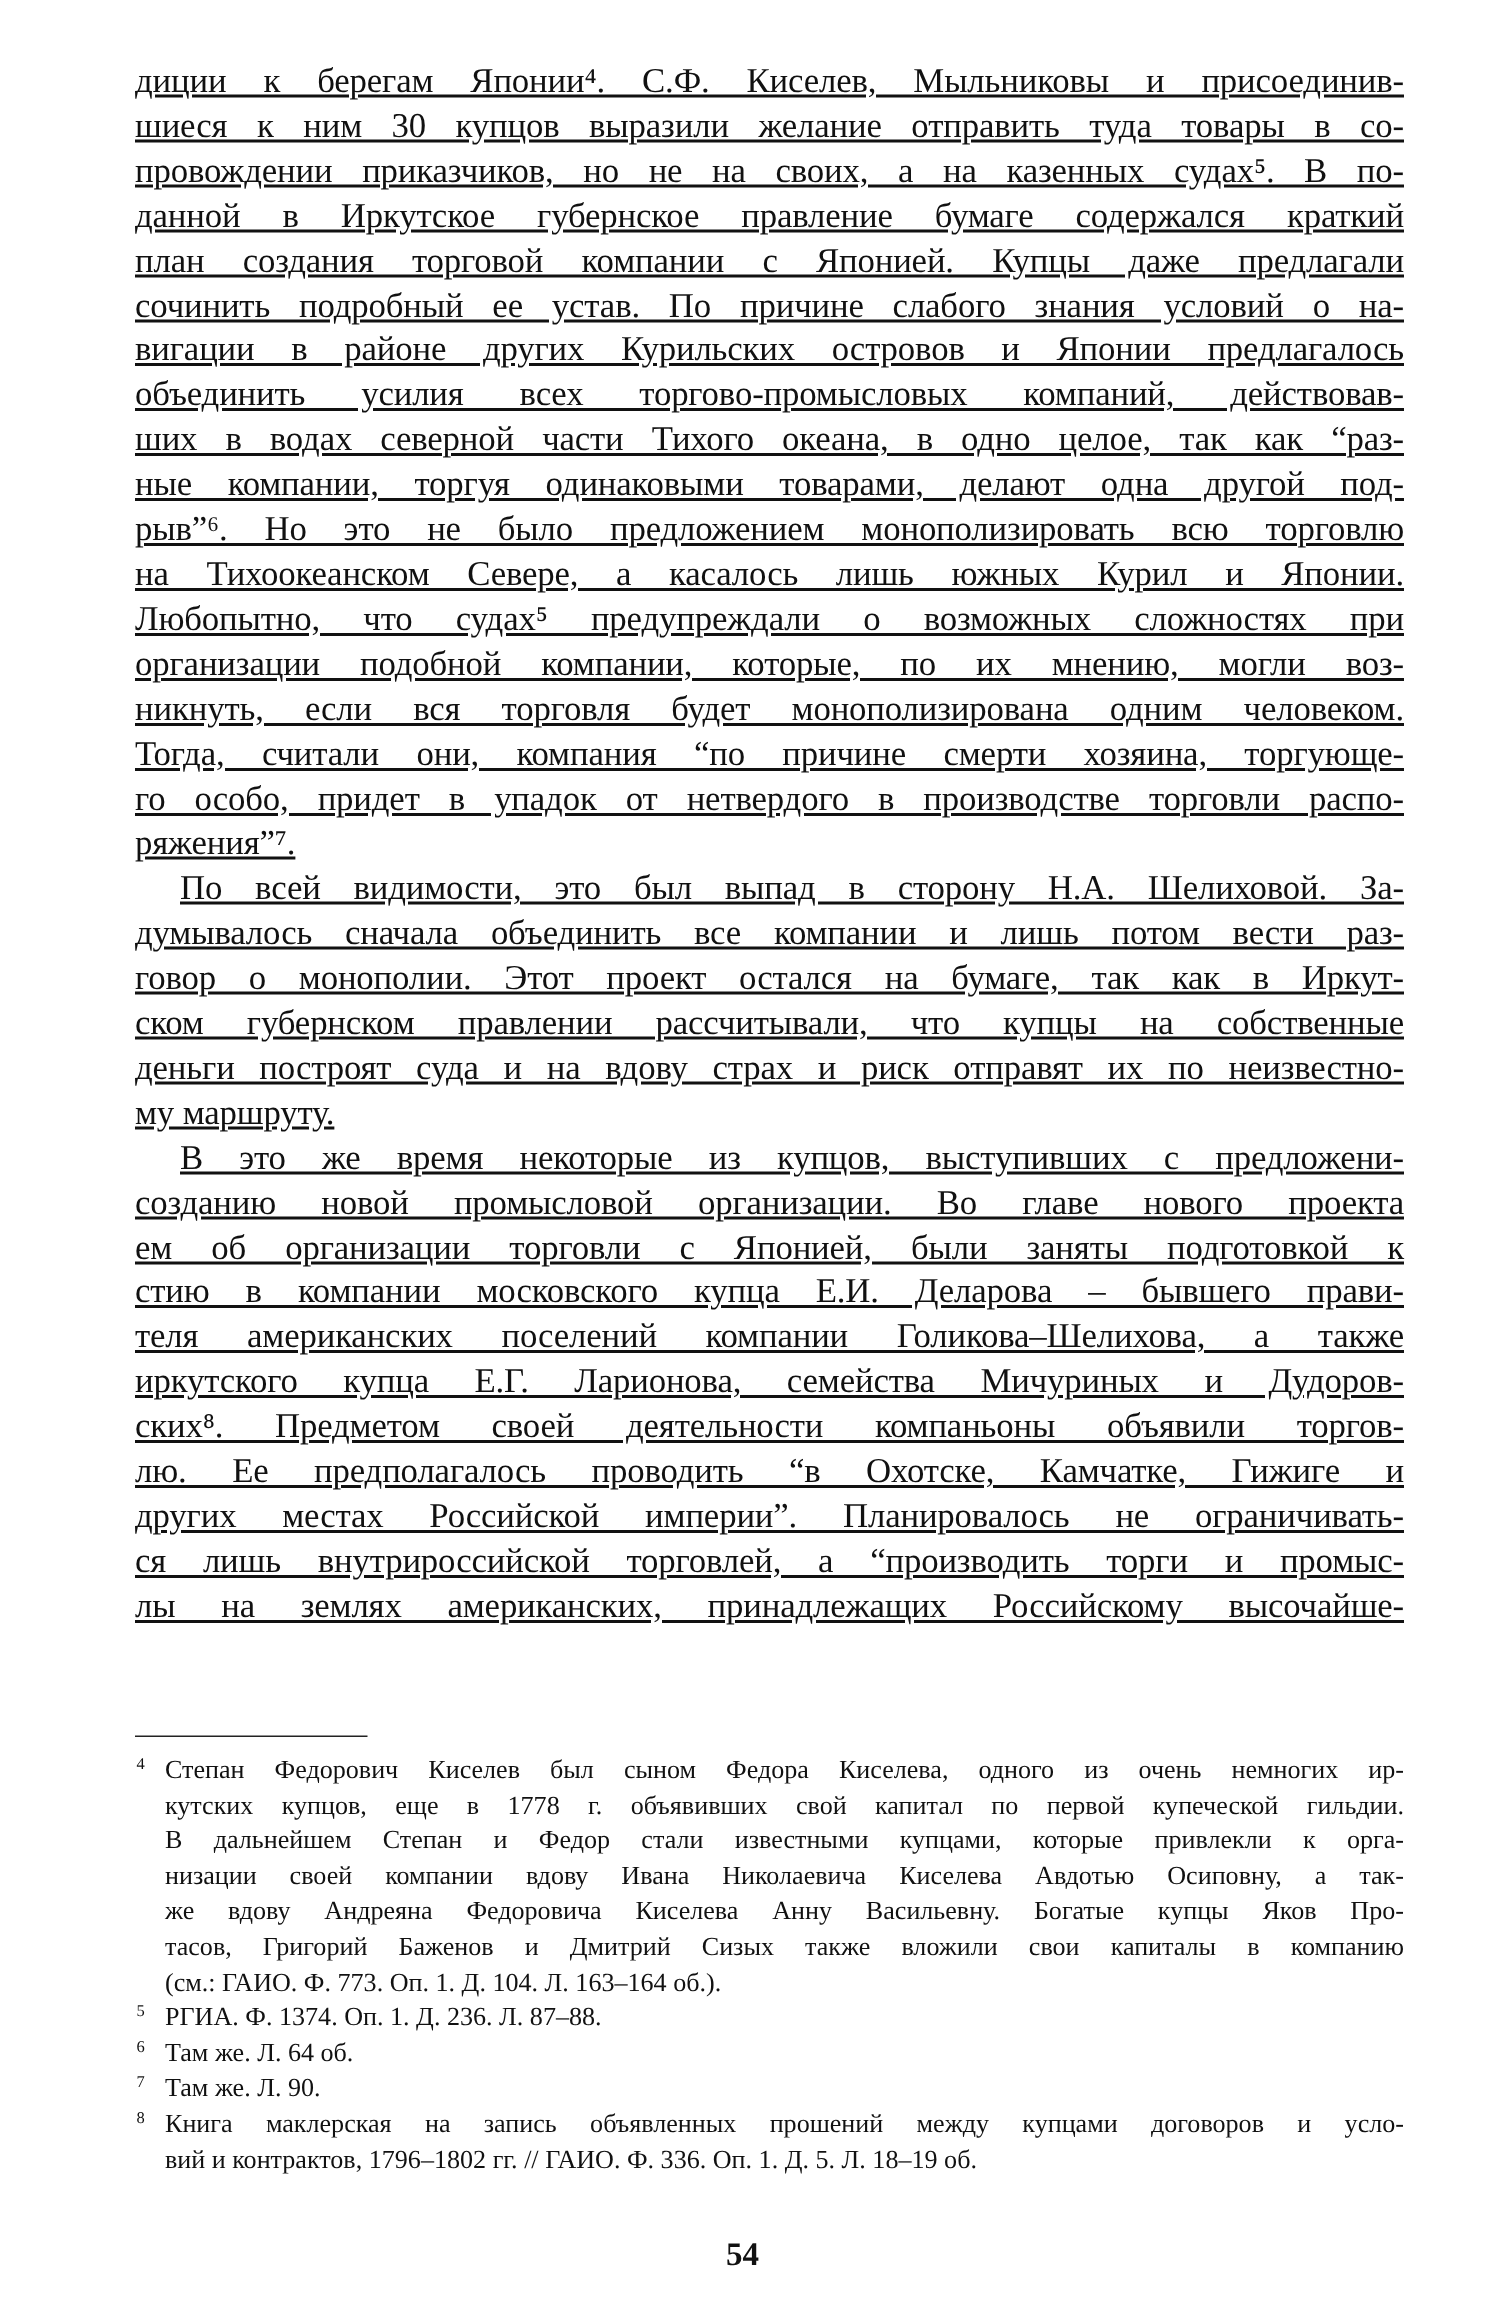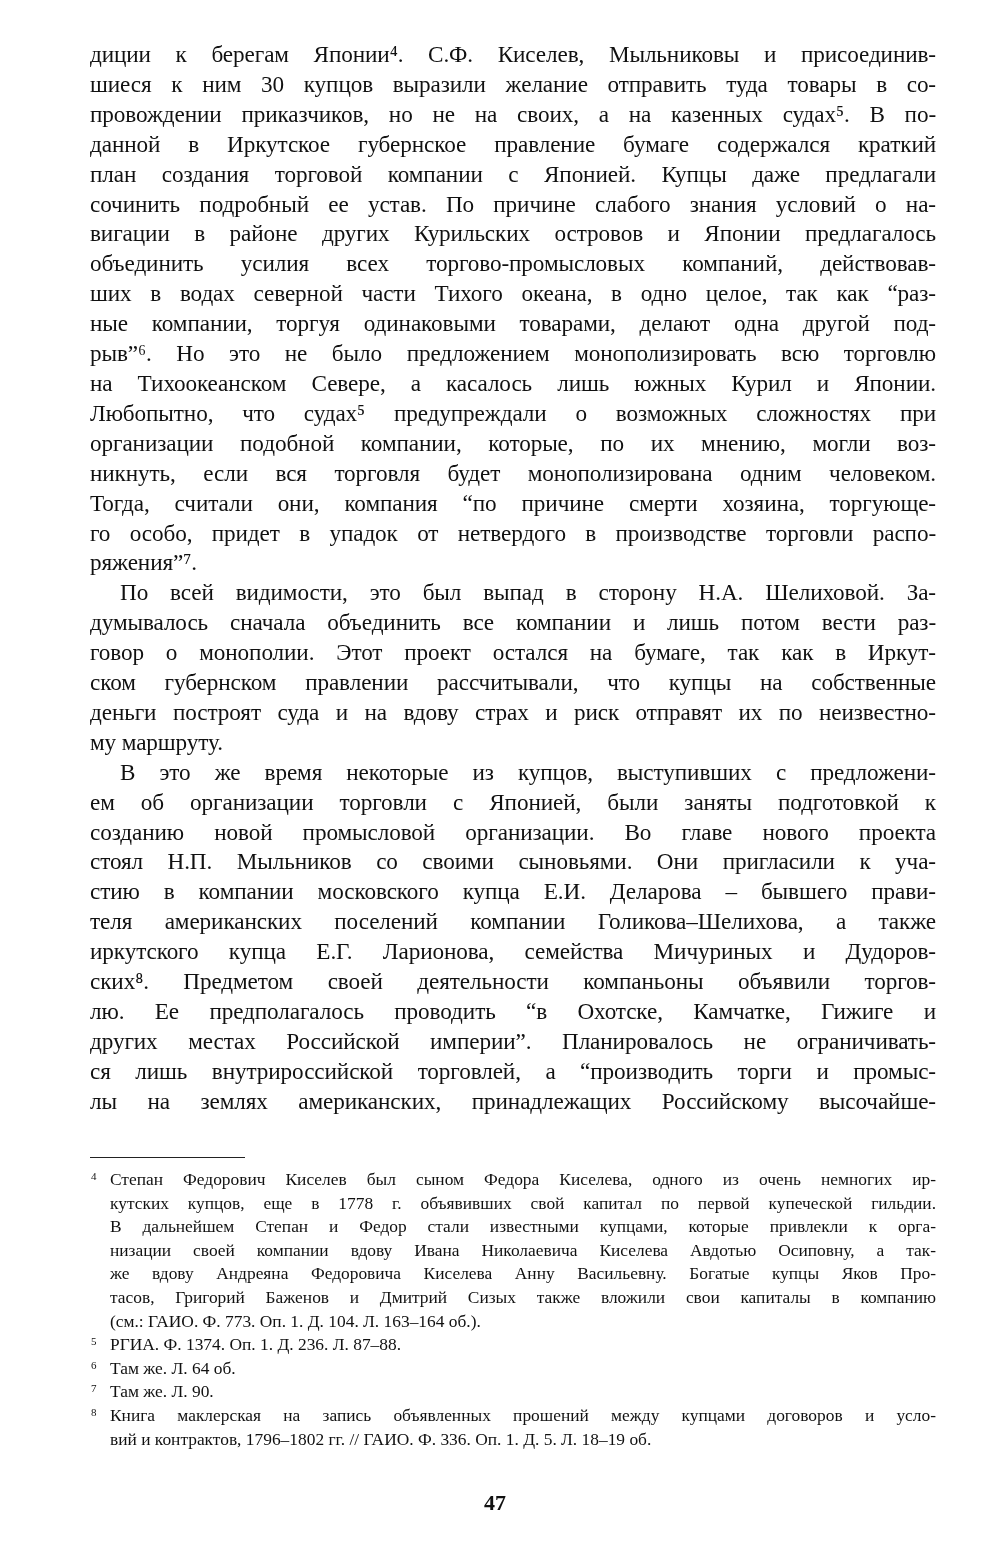--- a/index.html
+++ b/index.html
@@ -19,20 +19,21 @@
       position: absolute;
       left: 90px;
       top: 40px;
       width: 846px;
     }
     .body-text {
       font-size: 23.2px;
       line-height: 29.9px;
       text-align: justify;
       letter-spacing: -0.1px;
+      text-decoration: underline;
     }
     .body-text p {
       margin: 0;
       text-align: justify;
       text-align-last: left;
       hyphens: manual;
     }
     .line {
       display: block;
       text-align: justify;
@@ -112,23 +113,22 @@
       <span class="line" style="padding-left:30px">По всей видимости, это был выпад в сторону Н.А. Шелиховой. За-</span>
       <span class="line">думывалось сначала объединить все компании и лишь потом вести раз-</span>
       <span class="line">говор о монополии. Этот проект остался на бумаге, так как в Иркут-</span>
       <span class="line">ском губернском правлении рассчитывали, что купцы на собственные</span>
       <span class="line">деньги построят суда и на вдову страх и риск отправят их по неизвестно-</span>
       <span class="line last">му маршруту.</span>
     </p>
 
     <p>
       <span class="line" style="padding-left:30px">В это же время некоторые из купцов, выступивших с предложени-</span>
+      <span class="line">созданию новой промысловой организации. Во главе нового проекта</span>
       <span class="line">ем об организации торговли с Японией, были заняты подготовкой к</span>
-      <span class="line">созданию новой промысловой организации. Во главе нового проекта</span>
-      <span class="line">стоял Н.П. Мыльников со своими сыновьями. Они пригласили к уча-</span>
       <span class="line">стию в компании московского купца Е.И. Деларова – бывшего прави-</span>
       <span class="line">теля американских поселений компании Голикова–Шелихова, а также</span>
       <span class="line">иркутского купца Е.Г. Ларионова, семейства Мичуриных и Дудоров-</span>
       <span class="line">ских⁸. Предметом своей деятельности компаньоны объявили торгов-</span>
       <span class="line">лю. Ее предполагалось проводить “в Охотске, Камчатке, Гижиге и</span>
       <span class="line">других местах Российской империи”. Планировалось не ограничивать-</span>
       <span class="line">ся лишь внутрироссийской торговлей, а “производить торги и промыс-</span>
       <span class="line">лы на землях американских, принадлежащих Российскому высочайше-</span>
     </p>
   </div>
@@ -159,13 +159,13 @@
     <span class="fn-num">7</span>
     <span class="line last">Там же. Л. 90.</span>
   </div>
   <div class="fn">
     <span class="fn-num">8</span>
     <span class="line">Книга маклерская на запись объявленных прошений между купцами договоров и усло-</span>
     <span class="line last">вий и контрактов, 1796–1802 гг. // ГАИО. Ф. 336. Оп. 1. Д. 5. Л. 18–19 об.</span>
   </div>
 </div>
 
-<div class="page-number">47</div>
+<div class="page-number">54</div>
 
 </body></html>

